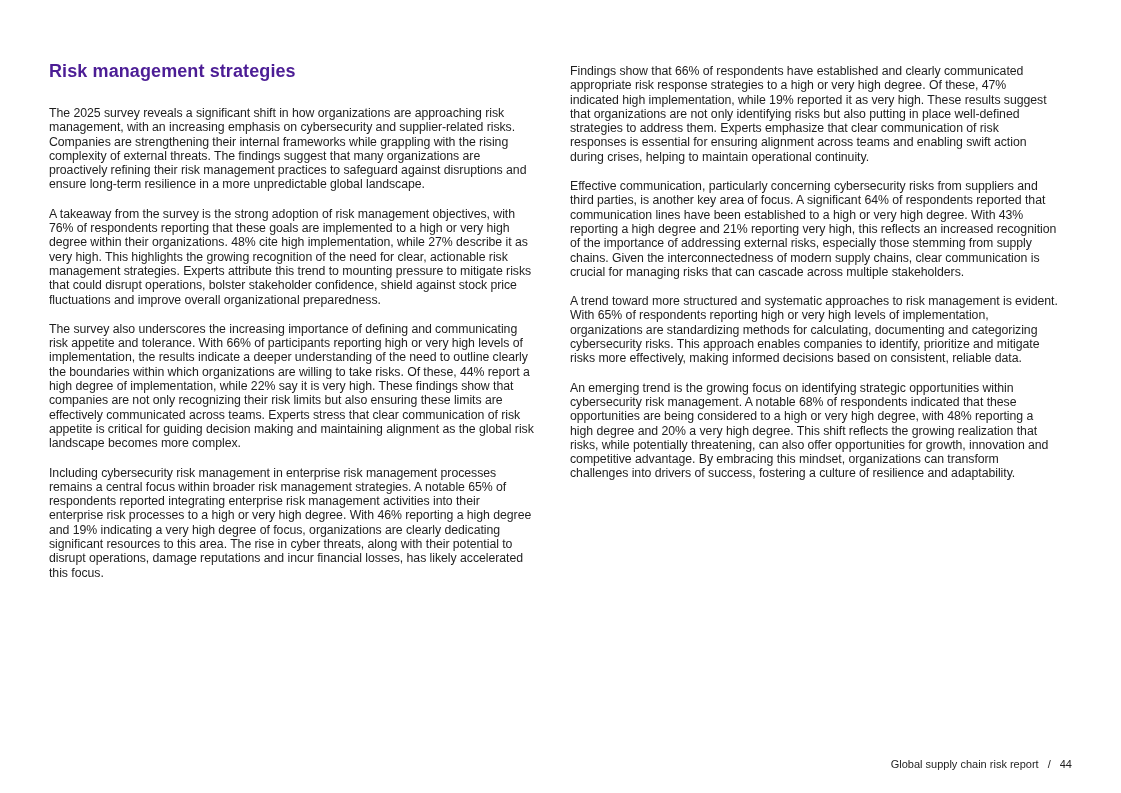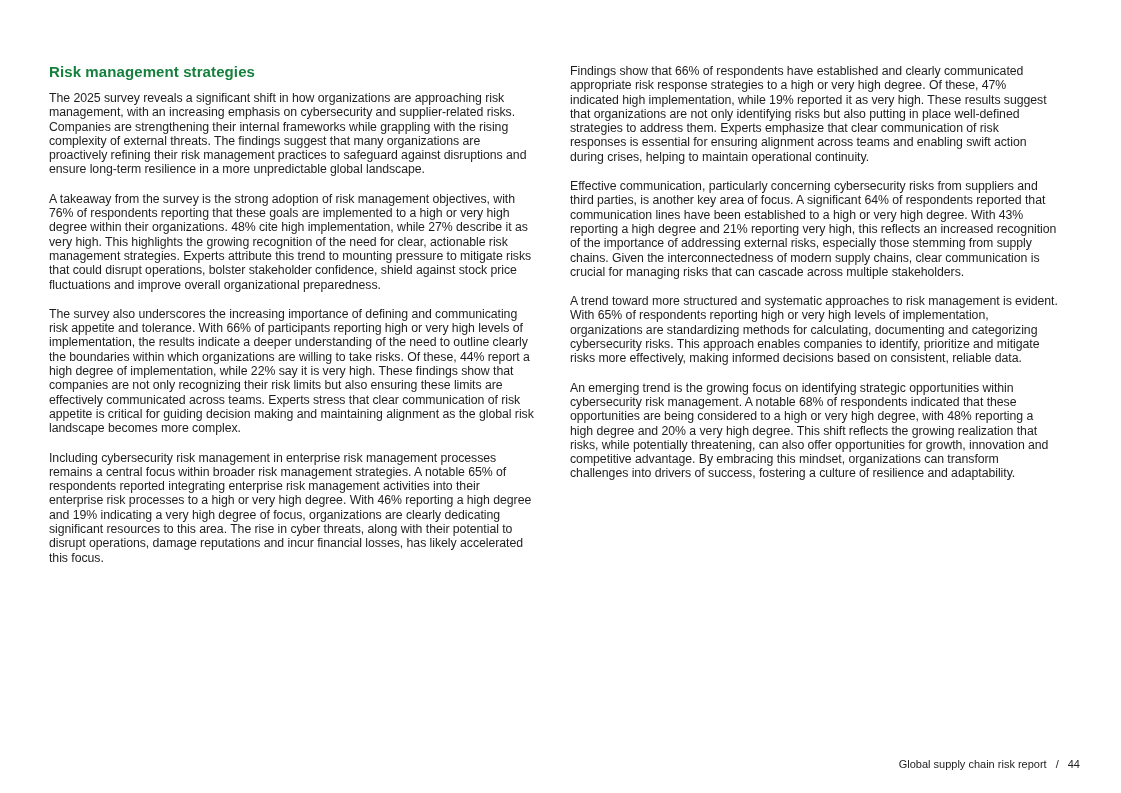--- a/index.html
+++ b/index.html
@@ -25,40 +25,40 @@
     position: absolute;
     left: 49px;
     top: 63px;
     display: flex;
     gap: 21px;
   }
   .col {
     width: 500px;
   }
   .section-heading {
-    font-size: 15px;
+    font-size: 18px;
     font-weight: bold;
-    color: #15803d;
-    margin: 0 0 11px 0;
+    color: #4c1d95;
+    margin: 0 0 26px 0;
     line-height: 17px;
     letter-spacing: 0.1px;
   }
   .col p {
     font-size: 12.3px;
     line-height: 14.3px;
     margin: 0 12px 15px 0;
     letter-spacing: -0.05px;
     color: #1e1e1e;
   }
   .col.right {
     padding-top: 1px;
   }
   .page-footer {
     position: absolute;
-    right: 41px;
+    right: 49px;
     bottom: 23px;
     font-size: 11px;
     color: #1e1e1e;
     display: flex;
     align-items: baseline;
     gap: 9px;
     letter-spacing: 0;
   }
 </style>
 </head>

